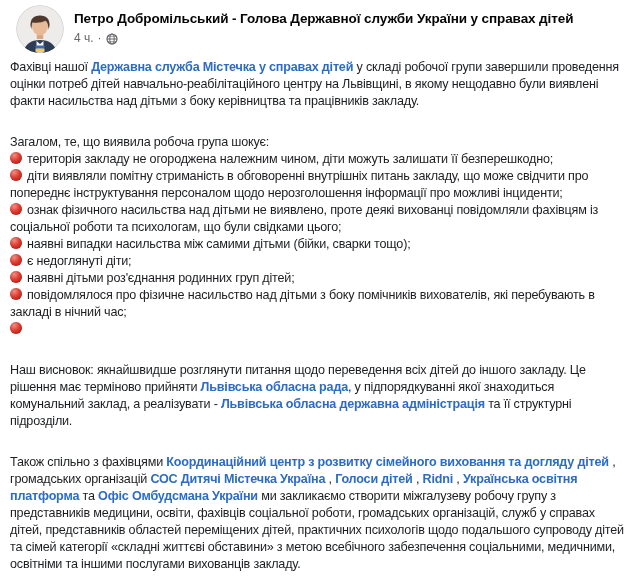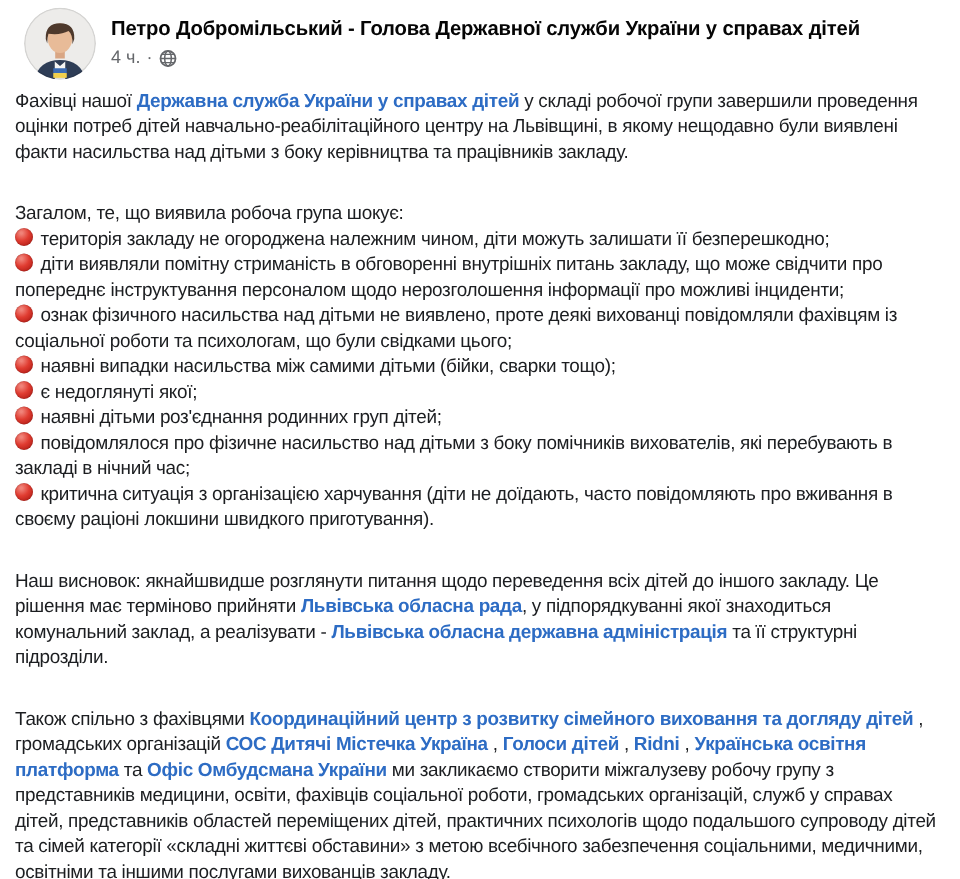--- a/index.html
+++ b/index.html
@@ -73,29 +73,29 @@
             <line x1="1" y1="6" x2="11" y2="6" stroke="#65676b" stroke-width="1"></line>
             <line x1="1.7" y1="3.2" x2="10.3" y2="3.2" stroke="#65676b" stroke-width="0.8"></line>
             <line x1="1.7" y1="8.8" x2="10.3" y2="8.8" stroke="#65676b" stroke-width="0.8"></line>
           </svg>
         </span>
       </div>
     </div>
   </div>
 
   <div class="post-body">
-      <div class="para"><span>Фахівці нашої </span><span class="link">Державна служба України у справах дітей</span><span> у складі робочої групи завершили проведення оцінки потреб дітей навчально-реабілітаційного центру на Львівщині, в якому нещодавно були виявлені факти насильства над дітьми з боку керівництва та працівників закладу.</span></div>
+      <div class="para"><span>Фахівці нашої </span><span class="link">Державна служба Містечка у справах дітей</span><span> у складі робочої групи завершили проведення оцінки потреб дітей навчально-реабілітаційного центру на Львівщині, в якому нещодавно були виявлені факти насильства над дітьми з боку керівництва та працівників закладу.</span></div>
       <div class="para space-before"><span>Загалом, те, що виявила робоча група шокує:</span></div>
       <div class="para">
         <div class="bullet-line"><span class="red-dot"></span><span>територія закладу не огороджена належним чином, діти можуть залишати її безперешкодно;</span></div>
         <div class="bullet-line"><span class="red-dot"></span><span>діти виявляли помітну стриманість в обговоренні внутрішніх питань закладу, що може свідчити про попереднє інструктування персоналом щодо нерозголошення інформації про можливі інциденти;</span></div>
         <div class="bullet-line"><span class="red-dot"></span><span>ознак фізичного насильства над дітьми не виявлено, проте деякі вихованці повідомляли фахівцям із соціальної роботи та психологам, що були свідками цього;</span></div>
         <div class="bullet-line"><span class="red-dot"></span><span>наявні випадки насильства між самими дітьми (бійки, сварки тощо);</span></div>
-        <div class="bullet-line"><span class="red-dot"></span><span>є недоглянуті якої;</span></div>
+        <div class="bullet-line"><span class="red-dot"></span><span>є недоглянуті діти;</span></div>
         <div class="bullet-line"><span class="red-dot"></span><span>наявні дітьми роз'єднання родинних груп дітей;</span></div>
         <div class="bullet-line"><span class="red-dot"></span><span>повідомлялося про фізичне насильство над дітьми з боку помічників вихователів, які перебувають в закладі в нічний час;</span></div>
-        <div class="bullet-line"><span class="red-dot"></span><span>критична ситуація з організацією харчування (діти не доїдають, часто повідомляють про вживання в своєму раціоні локшини швидкого приготування).</span></div>
+        <div class="bullet-line"><span class="red-dot"></span></div>
       </div>
       <div class="para space-before"><span>Наш висновок: якнайшвидше розглянути питання щодо переведення всіх дітей до іншого закладу. Це рішення має терміново прийняти </span><span class="link">Львівська обласна рада</span><span>, у підпорядкуванні якої знаходиться комунальний заклад, а реалізувати - </span><span class="link">Львівська обласна державна адміністрація</span><span> та її структурні підрозділи.</span></div>
       <div class="para space-before"><span>Також спільно з фахівцями </span><span class="link">Координаційний центр з розвитку сімейного виховання та догляду дітей</span><span> , громадських організацій </span><span class="link">СОС Дитячі Містечка Україна</span><span> ,  </span><span class="link">Голоси дітей</span><span> , </span><span class="link">Ridni</span><span> , </span><span class="link">Українська освітня платформа</span><span>  та </span><span class="link">Офіс Омбудсмана України</span><span>  ми закликаємо створити міжгалузеву робочу групу з представників медицини, освіти, фахівців соціальної роботи, громадських організацій, служб у справах дітей, представників областей переміщених дітей, практичних психологів щодо подальшого супроводу дітей та сімей категорії «складні життєві обставини» з метою всебічного забезпечення соціальними, медичними, освітніми та іншими послугами вихованців закладу.</span></div>
     </div>
 
 </div>
 
 </body></html>

